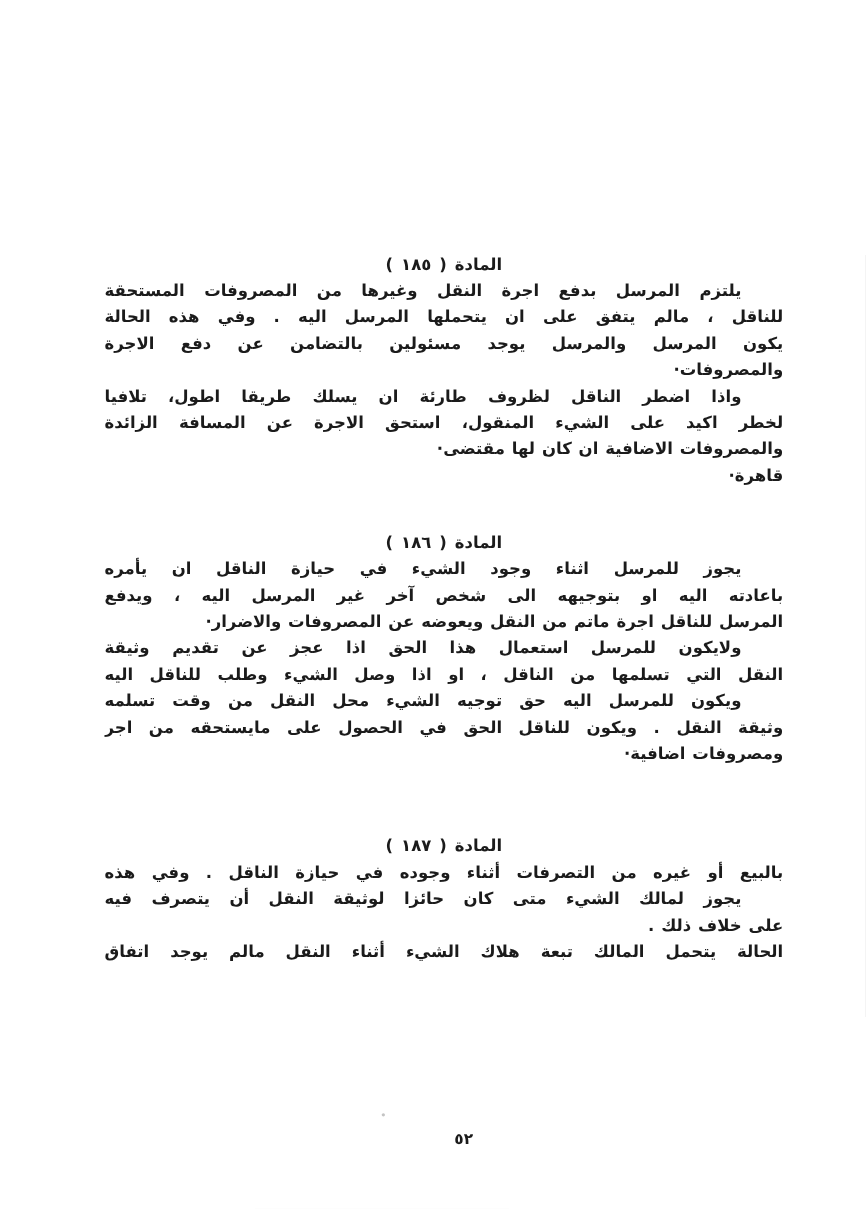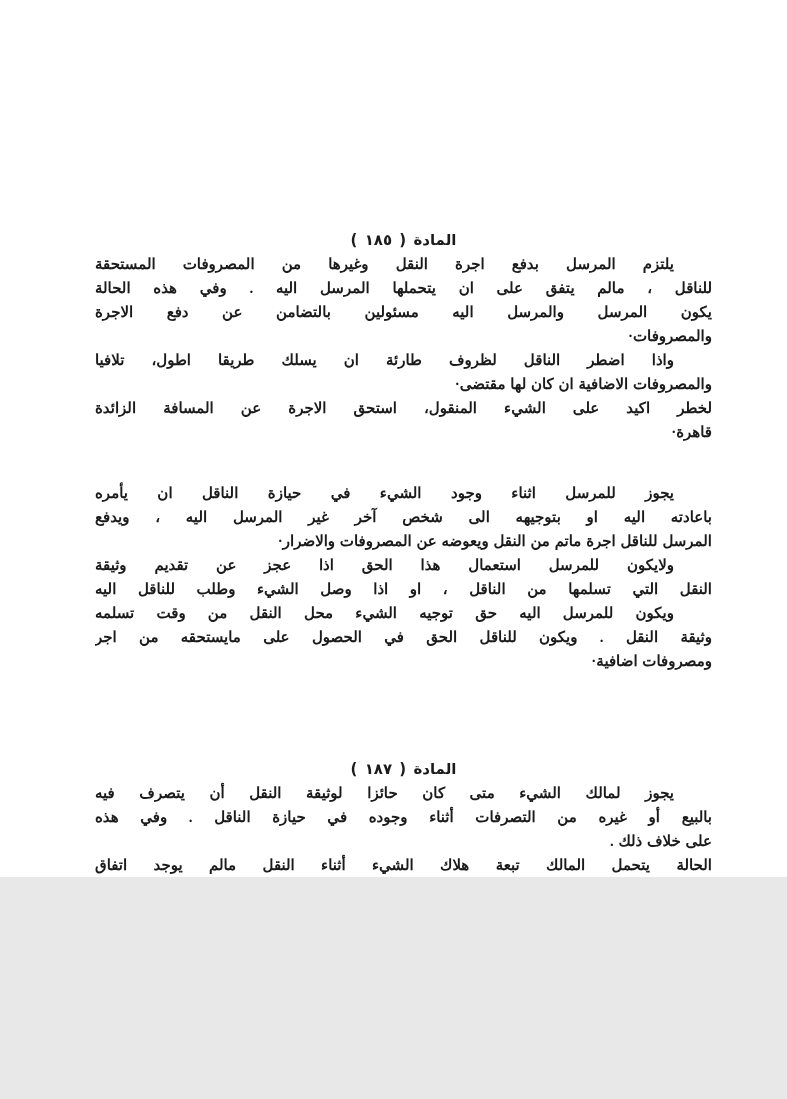--- a/index.html
+++ b/index.html
@@ -3,21 +3,21 @@
 <meta charset="utf-8">
 <style>
   html, body {
     margin: 0;
     padding: 0;
     background: #e8e8e8;
   }
   .page {
     position: relative;
     width: 787px;
-    height: 877px;
+    height: 1099px;
     margin: 0 auto;
     background: #ffffff;
     overflow: hidden;
     font-family: "DejaVu Sans", sans-serif;
     color: #1b1b1b;
   }
   .article {
     position: absolute;
     left: 95px;
     width: 617px;
@@ -27,21 +27,21 @@
   .article-1 { top: 481px; }
   .article-2 { top: 757px; }
   .article-heading {
     margin: 0;
     font-size: 15px;
     font-weight: 700;
     line-height: 24px;
     text-align: center;
     word-spacing: 2px;
   }
-  .paragraph { margin: 0; font-family: Liberation Serif, serif; }
+  .paragraph { margin: 0; }
   .text-line {
     font-size: 15px;
     font-weight: 700;
     line-height: 24px;
     text-align: justify;
     text-align-last: justify;
     word-spacing: 1px;
     white-space: nowrap;
     overflow: hidden;
   }
@@ -75,53 +75,54 @@
 </head>
 <body>
 
 <div class="page" style="background: rgb(255, 255, 255); color: rgb(27, 27, 27);">
   <div id="articles-root">
       <section class="article article-0">
         <h2 class="article-heading">المادة ( ١٨٥ )</h2>
         <div class="paragraph">
           <div class="text-line first">يلتزم المرسل بدفع اجرة النقل وغيرها من المصروفات المستحقة</div>
           <div class="text-line">للناقل ، مالم يتفق على ان يتحملها المرسل اليه . وفي هذه الحالة</div>
-          <div class="text-line">يكون المرسل والمرسل اليه مسئولين بالتضامن عن دفع الاجرة</div>
+          <div class="text-line">يكون المرسل والمرسل يوجد مسئولين بالتضامن عن دفع الاجرة</div>
           <div class="text-line last">والمصروفات·</div>
         </div>
         <div class="paragraph">
           <div class="text-line first">واذا اضطر الناقل لظروف طارئة ان يسلك طريقا اطول، تلافيا</div>
+          <div class="text-line">لخطر اكيد على الشيء المنقول، استحق الاجرة عن المسافة الزائدة</div>
           <div class="text-line last">والمصروفات الاضافية ان كان لها مقتضى·</div>
-          <div class="text-line">لخطر اكيد على الشيء المنقول، استحق الاجرة عن المسافة الزائدة</div>
         </div>
         <div class="paragraph">
           <div class="text-line last">قاهرة·</div>
         </div>
       </section>
       <section class="article article-1">
+        <h2 class="article-heading">المادة ( ١٨٦ )</h2>
         <div class="paragraph">
           <div class="text-line first">يجوز للمرسل اثناء وجود الشيء في حيازة الناقل ان يأمره</div>
           <div class="text-line">باعادته اليه او بتوجيهه الى شخص آخر غير المرسل اليه ، ويدفع</div>
           <div class="text-line last">المرسل للناقل اجرة ماتم من النقل ويعوضه عن المصروفات والاضرار·</div>
         </div>
         <div class="paragraph">
           <div class="text-line first">ولايكون للمرسل استعمال هذا الحق اذا عجز عن تقديم وثيقة</div>
           <div class="text-line">النقل التي تسلمها من الناقل ، او اذا وصل الشيء وطلب للناقل اليه</div>
         </div>
         <div class="paragraph">
           <div class="text-line first">ويكون للمرسل اليه حق توجيه الشيء محل النقل من وقت تسلمه</div>
           <div class="text-line">وثيقة النقل . ويكون للناقل الحق في الحصول على مايستحقه من اجر</div>
           <div class="text-line last">ومصروفات اضافية·</div>
         </div>
       </section>
       <section class="article article-2">
         <h2 class="article-heading">المادة ( ١٨٧ )</h2>
         <div class="paragraph">
+          <div class="text-line">بالبيع أو غيره من التصرفات أثناء وجوده في حيازة الناقل . وفي هذه</div>
           <div class="text-line first">يجوز لمالك الشيء متى كان حائزا لوثيقة النقل أن يتصرف فيه</div>
-          <div class="text-line">بالبيع أو غيره من التصرفات أثناء وجوده في حيازة الناقل . وفي هذه</div>
           <div class="text-line last">على خلاف ذلك .</div>
           <div class="text-line">الحالة يتحمل المالك تبعة هلاك الشيء أثناء النقل مالم يوجد اتفاق</div>
         </div>
       </section>
     </div>
   <div class="page-number">٥٢</div>
   <div class="scan-speck"></div>
 </div>
 
 </body></html>

